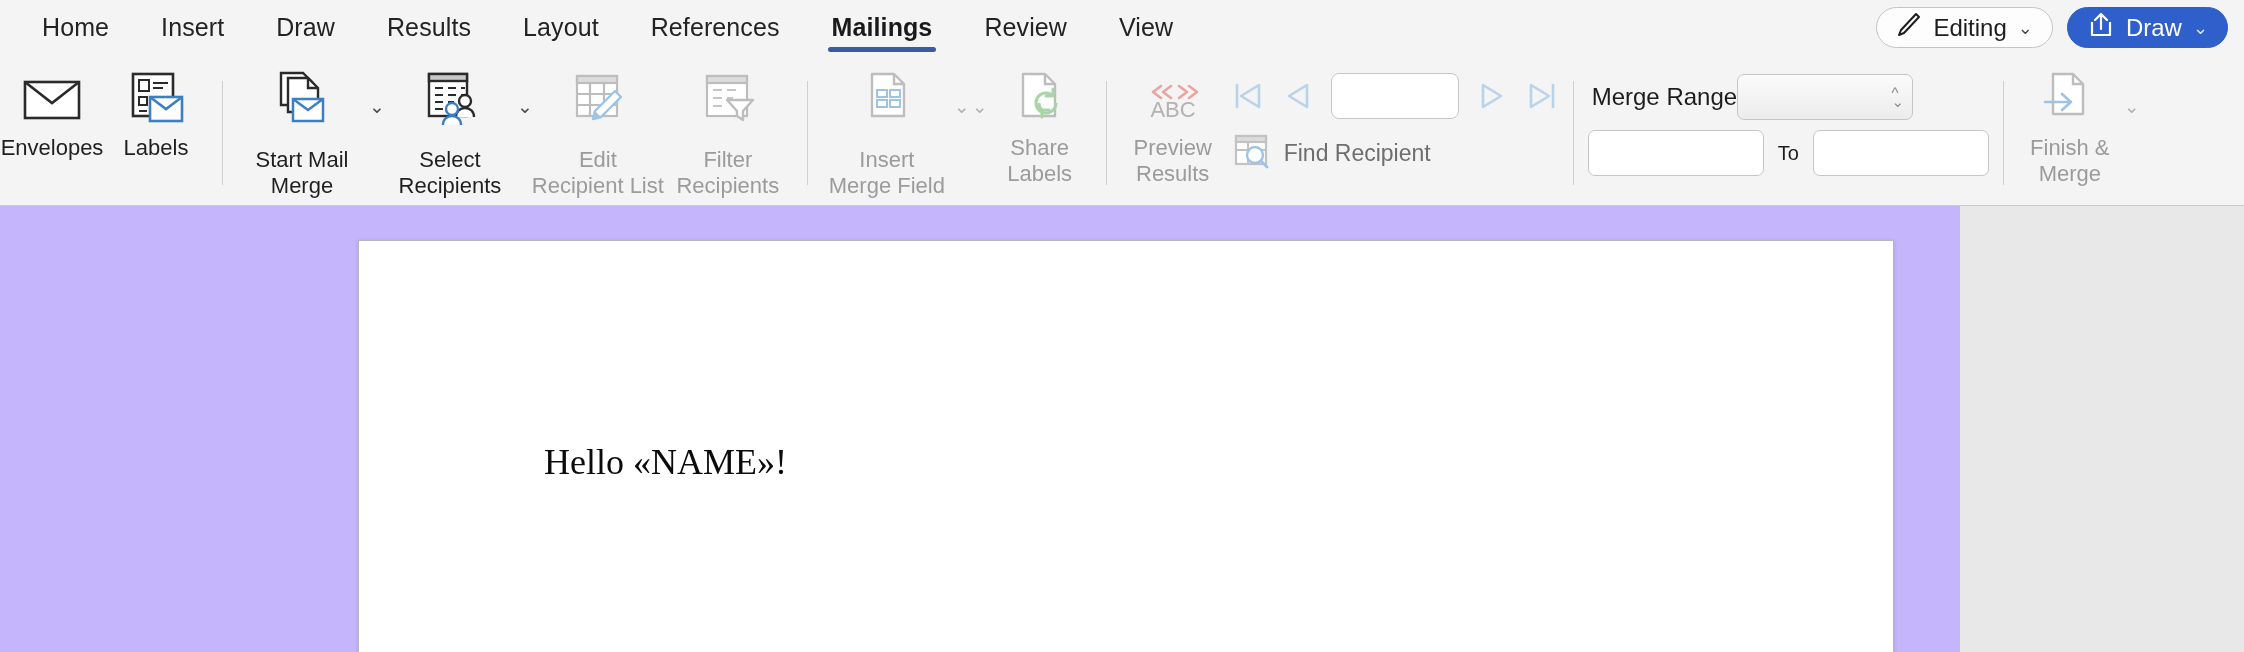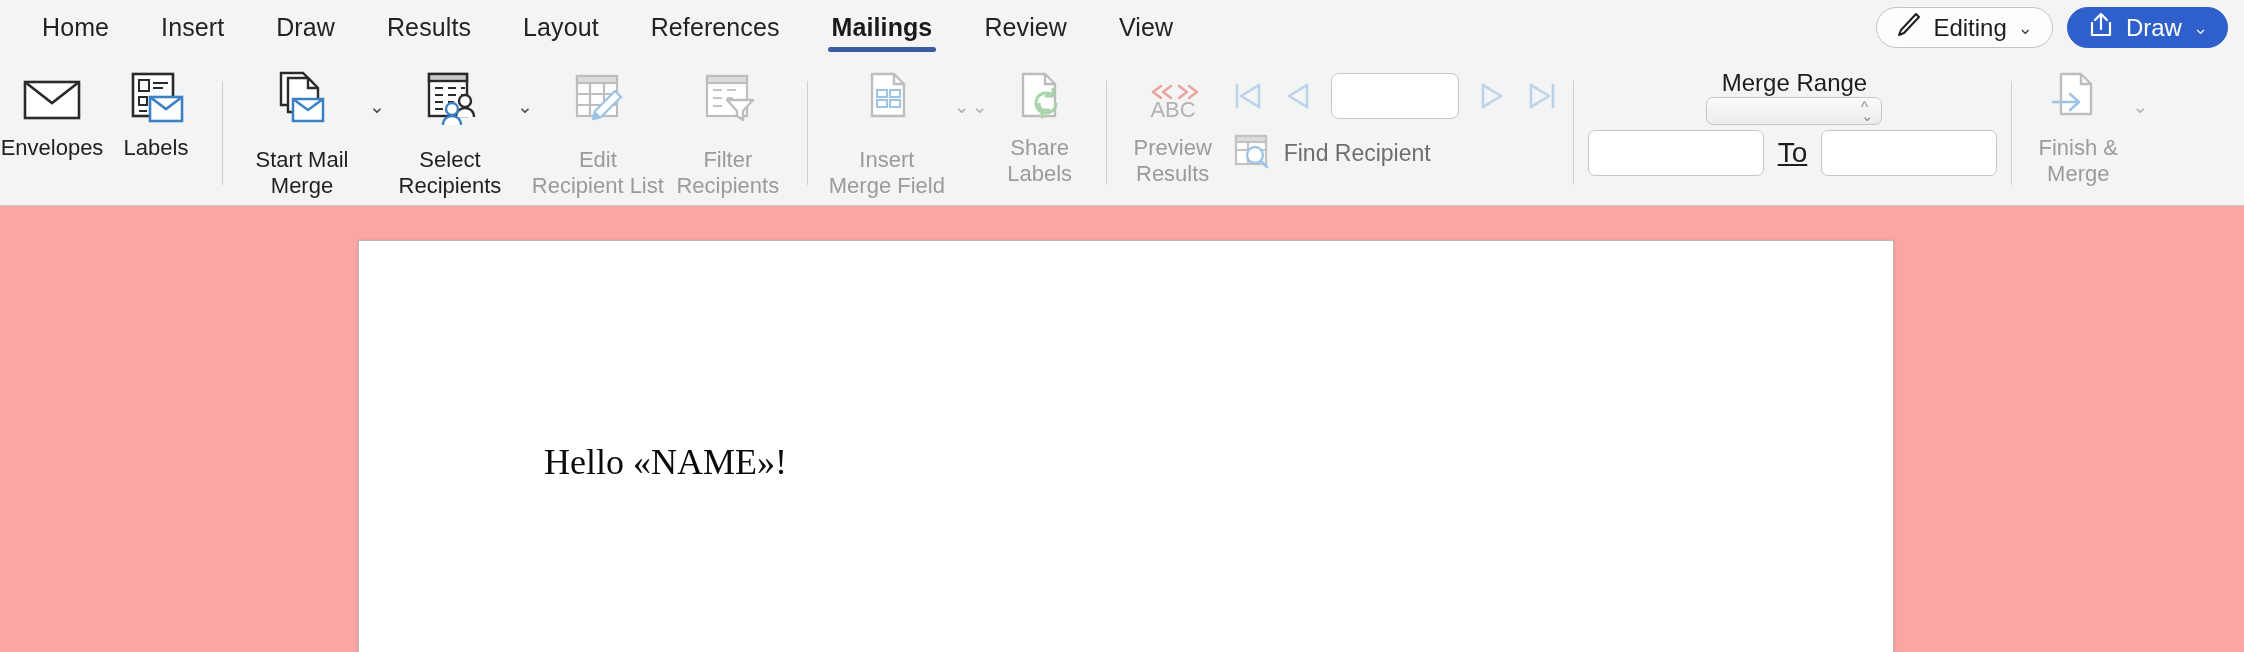--- a/index.html
+++ b/index.html
@@ -158,21 +158,21 @@
     cursor: pointer;
   }
   .findrow .t { font-size: 23px; color: #6e6e6e; }
 
   
   .mergegroup {
     display: flex;
     flex-direction: column;
     padding-top: 8px;
   }
-  .mr-row1 { display: flex; align-items: center; height: 56px; padding-left: 4px; flex-direction: column; }
+  .mr-row1 { display: flex; align-items: center; height: 56px; padding-left: 4px; }
   .mr-label { font-size: 24px; color: #1d1d1d; white-space: nowrap; }
   .spinbox {
     width: 176px; height: 46px;
     border: 1.5px solid #c6c6c6;
     border-radius: 7px;
     background: linear-gradient(#fbfbfb, #ececec);
     position: relative;
   }
   .spin-arrows {
     position: absolute; right: 8px; top: 50%;
@@ -182,28 +182,28 @@
     font-size: 15px;
     color: #8a8a8a;
   }
   .mr-row2 { display: flex; align-items: center; gap: 14px; height: 56px; }
   .mr-input {
     width: 176px; height: 46px;
     border: 1.5px solid #c6c6c6;
     border-radius: 7px;
     background: #ffffff;
   }
-  .mr-to { font-size: 28px; color: #1d1d1d; text-decoration: underline; }
+  .mr-to { font-size: 20px; color: #1d1d1d; }
 
   
   .canvas {
     position: absolute;
     left: 0; top: 206px;
-    width: 2244px; height: 446px;
-    background: #fca5a5;
+    width: 1960px; height: 446px;
+    background: #c4b5fd;
   }
   .page {
     position: absolute;
     left: 358px; top: 34px;
     width: 1536px; height: 420px;
     background: #ffffff;
     border: 1px solid #b8b8b8;
     box-shadow: 0 1px 4px rgba(0,0,0,.13);
   }
   .doctext {

